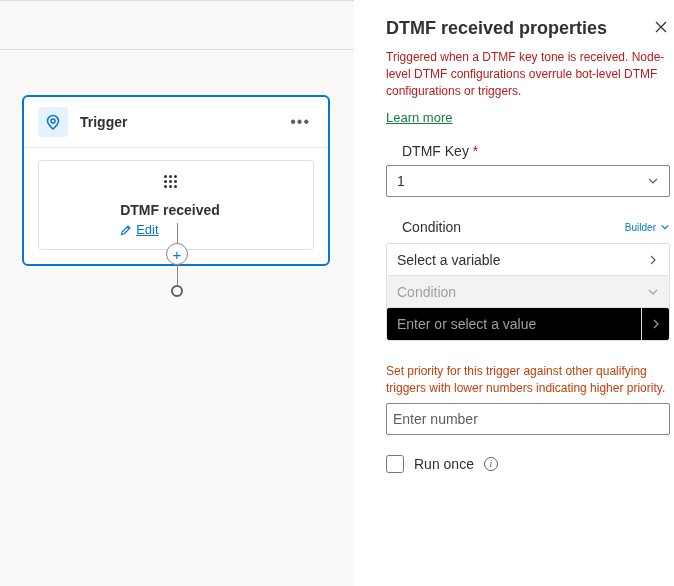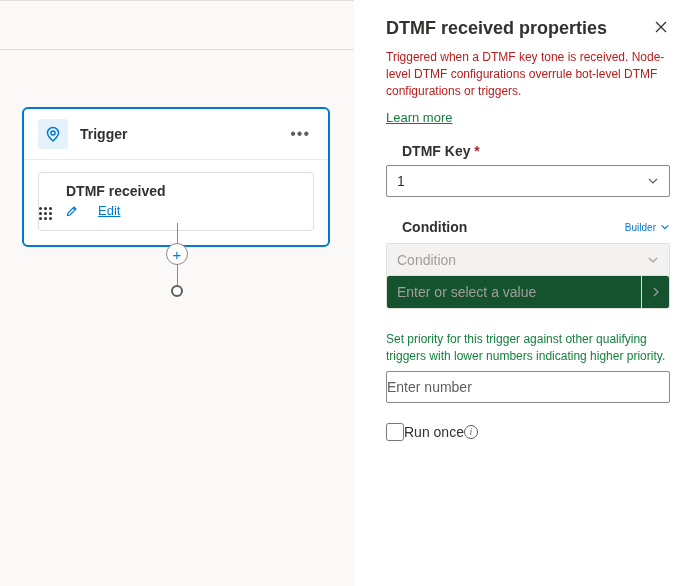--- a/index.html
+++ b/index.html
@@ -26,21 +26,21 @@
     content: "";
     position: absolute;
     left: 0;
     top: 48px;
     width: 100%;
     border-top: 1px solid #e1dfdd;
   }
   .node {
     position: absolute;
     left: 22px;
-    top: 106px;
+    top: 94px;
     width: 308px;
     border: 2px solid #0078d4;
     border-radius: 6px;
     background: #fff;
   }
   .node-header {
     display: flex;
     align-items: center;
     padding: 10px 14px;
     border-bottom: 1px solid #edebe9;
@@ -69,33 +69,34 @@
   }
   .node-body {
     padding: 12px 14px 14px 14px;
   }
   .node-inner {
     border: 1px solid #e1dfdd;
     border-radius: 4px;
     padding: 10px 12px 10px 0;
     display: flex;
     gap: 14px;
-    align-items: flex-end;
+    align-items: center;
+    flex-direction: column;
   }
   .grip {
     display: grid;
     grid-template-columns: repeat(3, 3px);
     grid-template-rows: repeat(3, 3px);
     gap: 2px;
     margin-top: 4px;
   }
   .grip span { width:3px; height:3px; background:#323130; border-radius:50%; }
   .node-inner-content { flex: 1; }
   .node-inner-title { font-weight: 600; font-size: 14px; margin-bottom: 4px; }
-  .edit-link { color: #0078d4; text-decoration: underline; font-size: 13px; display: inline-flex; align-items: center; gap: 20px; cursor: pointer; }
+  .edit-link { color: #0078d4; text-decoration: underline; font-size: 13px; display: inline-flex; align-items: center; gap: 4px; cursor: pointer; }
   .connector {
     position: absolute;
     left: 50%;
     transform: translateX(-50%);
     display: flex;
     flex-direction: column;
     align-items: center;
     top: 222px;
   }
   .connector .line { width: 1px; height: 20px; background: #8a8886; }
@@ -135,21 +136,21 @@
     margin-bottom: 10px;
   }
   .panel-title {
     font-size: 18px;
     font-weight: 600;
   }
   .close-btn { cursor: pointer; font-size: 15px; padding: 2px; }
   .panel-desc { font-size: 12px; color: #b91c1c; line-height: 1.4; margin-bottom: 10px; }
   .learn-link { color: #15803d; text-decoration: underline; font-size: 13px; cursor: pointer; display: inline-block; margin-bottom: 18px; }
 
-  .field-label { font-weight: 700; font-size: 14px; margin-bottom: 6px; padding-left: 16px; }
+  .field-label { font-weight: 400; font-size: 14px; margin-bottom: 6px; padding-left: 16px; }
   .req { color: #a4262c; }
   .dropdown, .select-row, .cond-row, .value-row {
     border: 1px solid #8a8886;
     border-radius: 2px;
     height: 32px;
     display: flex;
     align-items: center;
     padding: 0 10px;
     font-size: 14px;
     justify-content: space-between;
@@ -158,36 +159,36 @@
   }
   .dropdown { margin-bottom: 22px; }
   .chev { display: inline-flex; color: #605e5c; }
 
   .section-row { display: flex; justify-content: space-between; align-items: center; margin-bottom: 8px; }
   .builder-toggle { color: #0078d4; font-size: 10px; cursor: pointer; display: inline-flex; align-items: center; gap: 4px; }
 
   .cond-block { border: 1px solid #e1dfdd; border-radius: 2px; margin-bottom: 22px; overflow: hidden; }
   .cond-block .select-row { border: none; border-bottom: 1px solid #e1dfdd; }
   .cond-block .cond-row { border: none; background: #f3f2f1; color: #a19f9d; border-bottom: 1px solid #e1dfdd; }
-  .cond-block .value-row { border: none; background: #14532d; color: #a19f9d; }
+  .cond-block .value-row { border: none; background: #000000; color: #a19f9d; }
   .cond-block .value-row .arrow-box { width: 28px; height: 32px; display:flex; align-items:center; justify-content:center; border-left: 1px solid #e1dfdd; margin-right: -10px; }
 
-  .priority-desc { font-size: 12px; color: #15803d; line-height: 1.4; margin-bottom: 6px; }
+  .priority-desc { font-size: 12px; color: #c2410c; line-height: 1.4; margin-bottom: 6px; }
   .text-input {
     width: 100%;
     height: 32px;
     border: 1px solid #8a8886;
     border-radius: 2px;
-    padding: 0 0;
+    padding: 0 6px;
     font-size: 14px;
     font-family: inherit;
     margin-bottom: 20px;
   }
   .text-input::placeholder { color: #605e5c; }
-  .checkbox-row { display: flex; align-items: center; font-size: 14px; }
+  .checkbox-row { display: flex; align-items: center; gap: 10px; font-size: 14px; }
   .checkbox-row input { width: 18px; height: 18px; cursor: pointer; }
   .info-icon { width:14px; height:14px; border:1px solid #605e5c; border-radius:50%; display:inline-flex; align-items:center; justify-content:center; font-size:10px; color:#605e5c; font-style: italic; font-family: serif;}
 </style>
 </head>
 <body>
 
 <div class="canvas-area">
   <div class="node">
     <div class="node-header">
       <div class="node-header-iconbox">
@@ -260,20 +261,28 @@
     <div class="field-label" style="margin-bottom:0">Condition</div>
     <div class="builder-toggle">
       <span>Builder</span>
       <svg width="10" height="10" viewBox="0 0 12 12">
           <path fill="none" stroke="#0078d4" stroke-width="1.4" d="M2 4l4 4 4-4"></path>
         </svg>
     </div>
   </div>
 
   <div class="cond-block">
+    <div class="select-row">
+      <span>Select a variable</span>
+      <span class="chev">
+        <svg width="12" height="12" viewBox="0 0 12 12">
+            <path fill="none" stroke="#605e5c" stroke-width="1.2" d="M4 2l4 4-4 4"></path>
+          </svg>
+      </span>
+    </div>
     <div class="cond-row">
       <span>Condition</span>
       <span class="chev">
         <svg width="12" height="12" viewBox="0 0 12 12">
             <path fill="none" stroke="#a19f9d" stroke-width="1.2" d="M2 4l4 4 4-4"></path>
           </svg>
       </span>
     </div>
     <div class="value-row">
       <span>Enter or select a value</span>

